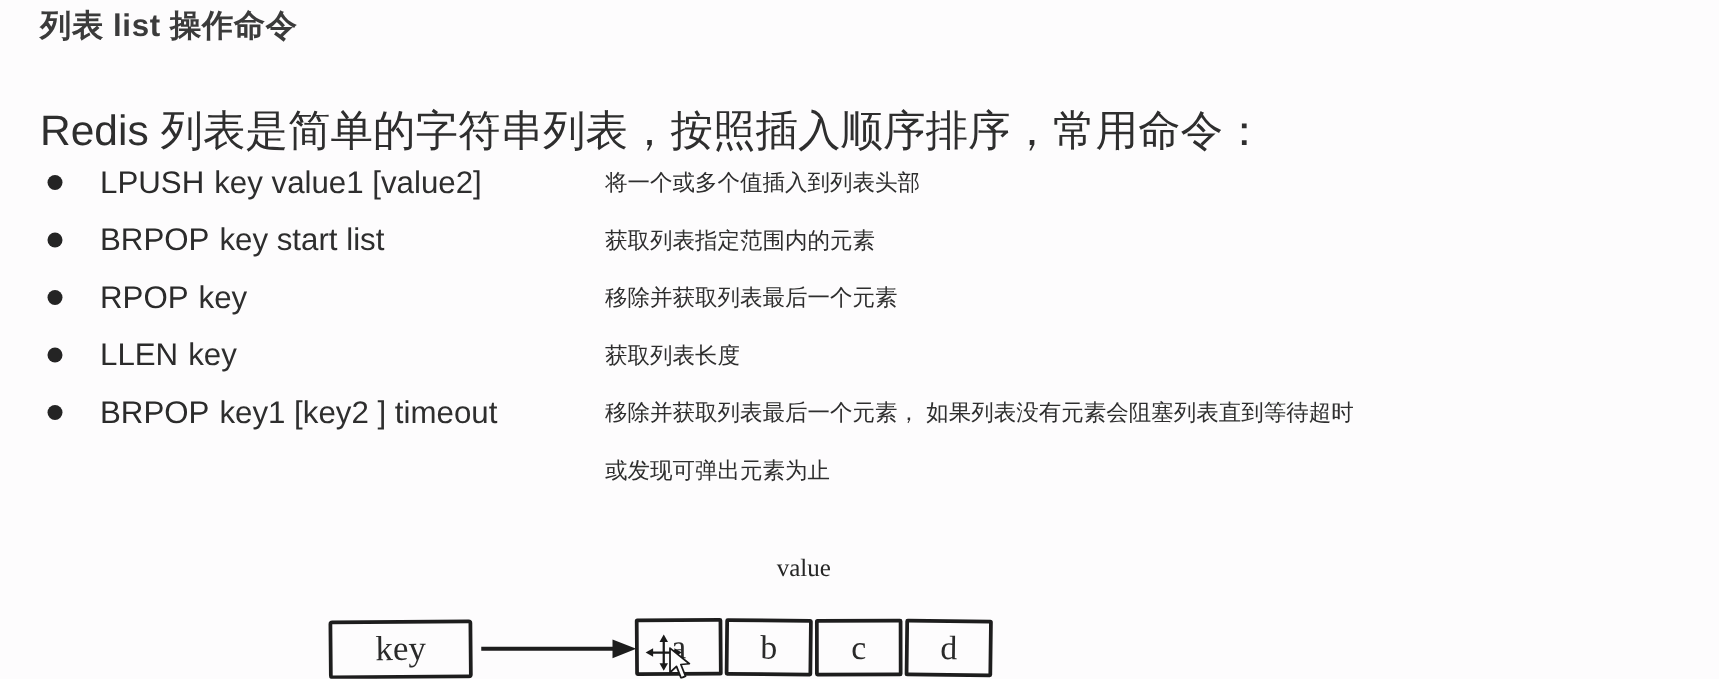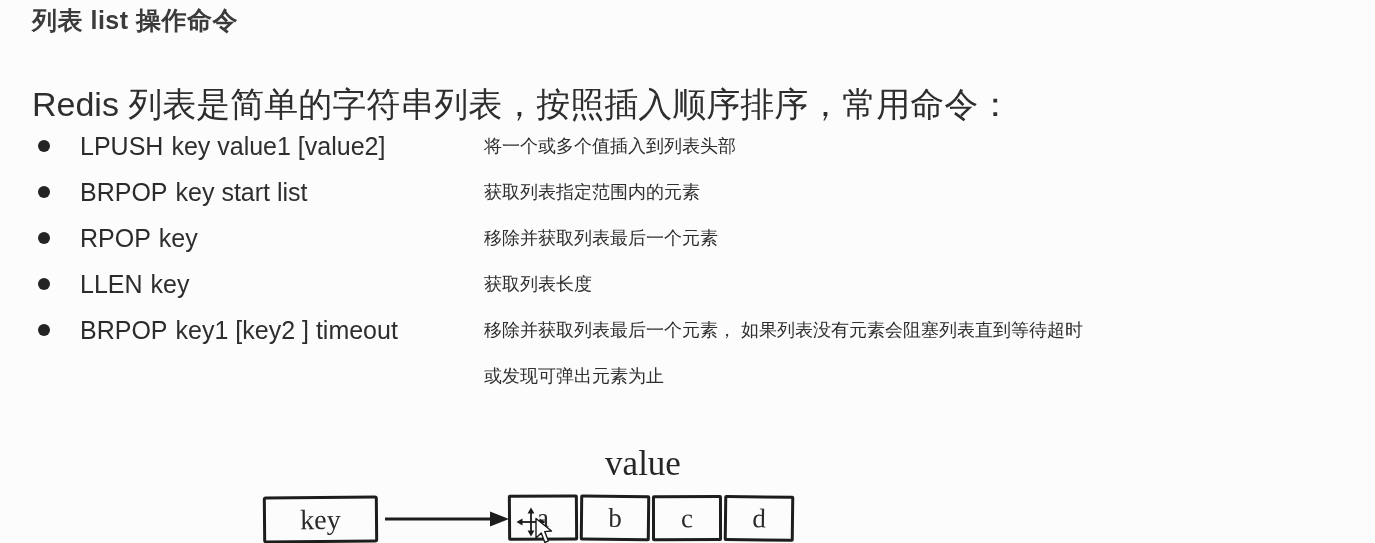--- a/index.html
+++ b/index.html
@@ -39,21 +39,21 @@
   .cmd .args { margin-left: 8px; }
   .desc {
     position: absolute; left: 452px; top: 0;
     font-size: 18px; white-space: nowrap;
   }
   .desc .line { display: block; line-height: 46px; }
   .value-label {
     position: absolute; left: 600px; top: 444px; width: 86px;
     text-align: center;
     font-family: "Liberation Serif", "DejaVu Serif", serif;
-    font-size: 35px; color: #262626;
+    font-size: 20px; color: #262626;
   }
   .key-box {
     position: absolute; left: 263px; top: 496px;
     width: 109px; height: 41px;
     border: 3px solid #1d1d1d; border-radius: 3px;
     transform: rotate(-0.5deg);
     display: flex; align-items: center; justify-content: center;
     font-family: "Liberation Serif", "DejaVu Serif", serif;
     font-size: 28px; color: #2a2a2a;
     background: #fdfcfd;

